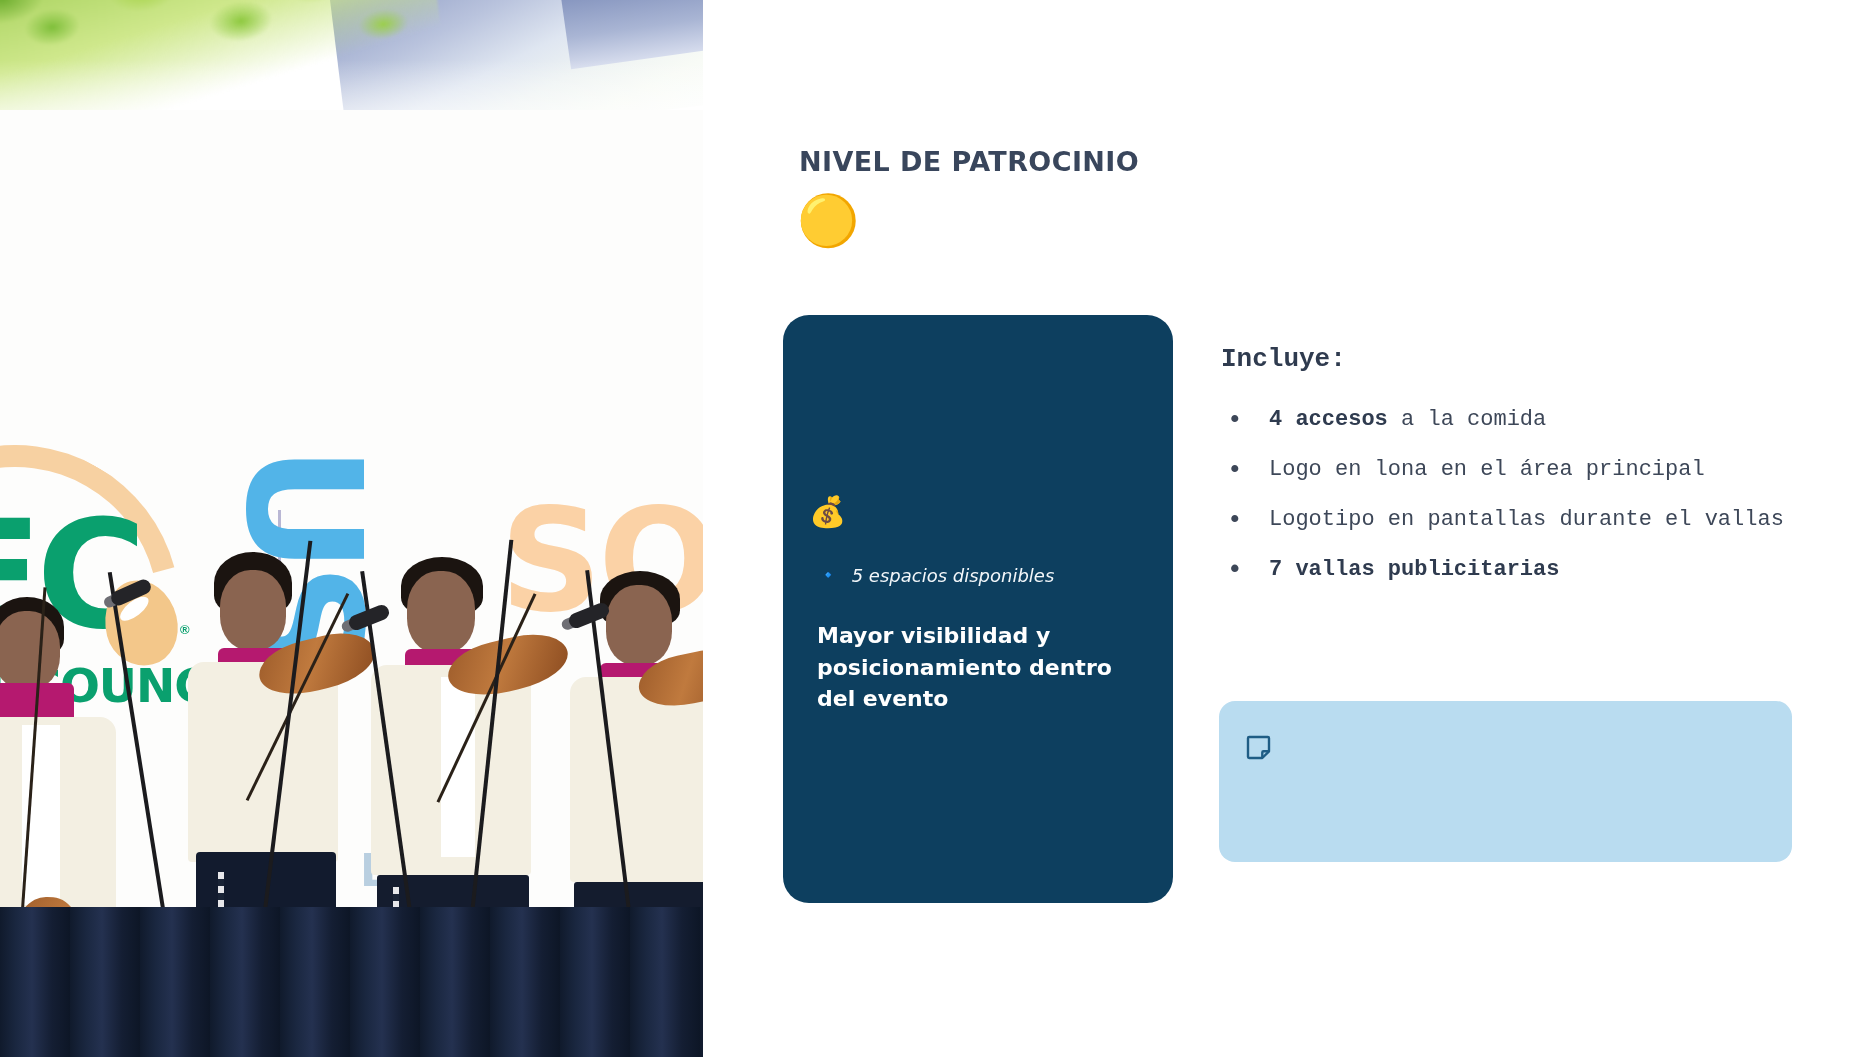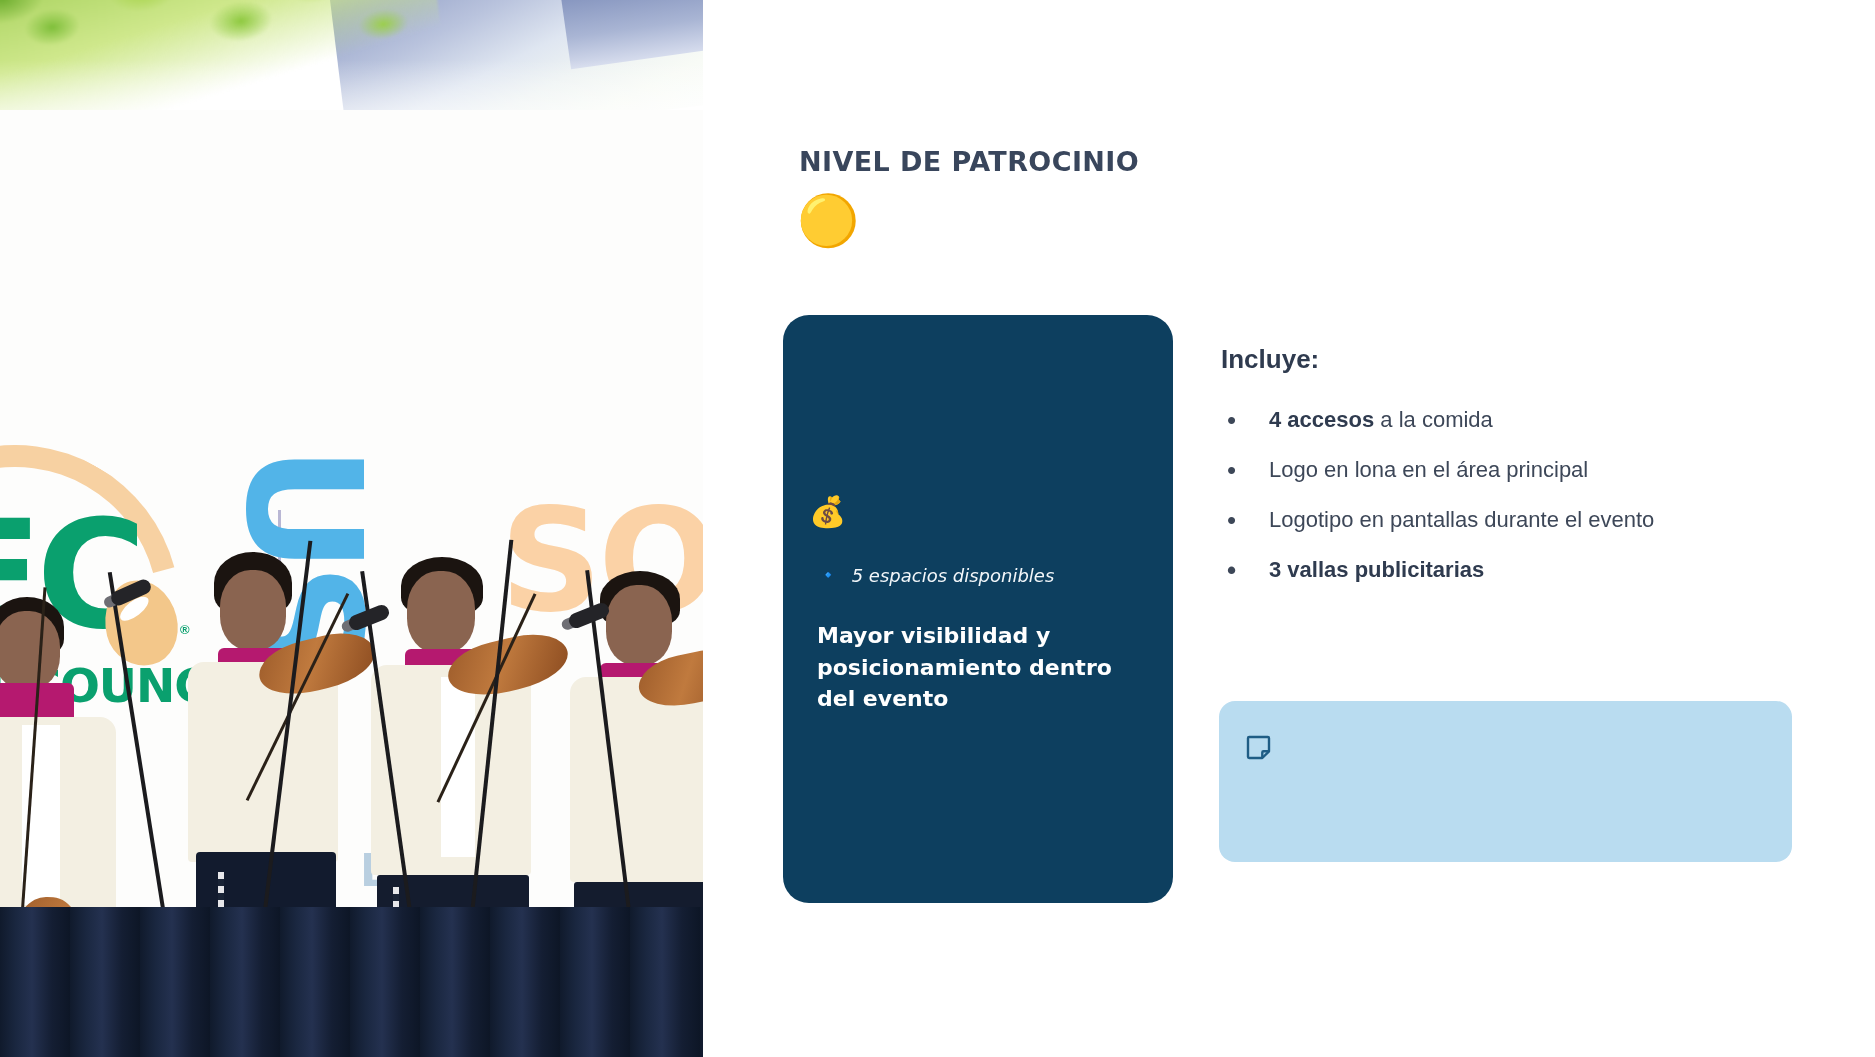--- a/index.html
+++ b/index.html
@@ -355,36 +355,36 @@
     font-size: 22px;
     font-weight: 700;
     line-height: 1.44;
     color: #ffffff;
   }
 
   
   .includes-title {
     position: absolute;
     top: 344px; left: 518px;
-    font-family: Liberation Sans, sans-serif;
+    font-family: Liberation Mono, monospace;
     font-size: 26px;
     font-weight: 700;
     color: #2f3b4f;
   }
   .includes-list {
     position: absolute;
     top: 404px; left: 518px;
     width: 590px;
     list-style: none;
   }
   .includes-list li {
     position: relative;
     padding-left: 48px;
     margin-bottom: 18px;
-    font-family: Liberation Sans, sans-serif;
+    font-family: Liberation Mono, monospace;
     font-size: 22px;
     line-height: 1.45;
     color: #3d4758;
   }
   .includes-list li::before {
     content: "\2022";
     position: absolute;
     left: 6px; top: -2px;
     font-size: 26px;
     color: #3d4758;
@@ -522,22 +522,22 @@
         <span class="slots-diamond">🔹</span>
         <span class="slots-text">5 espacios disponibles</span>
       </div>
       <div class="price-desc">Mayor visibilidad y posicionamiento dentro del evento</div>
     </div>
 
     <div class="includes-title">Incluye:</div>
     <ul class="includes-list" id="includes-list">
         <li><b>4 accesos</b> a la comida</li>
         <li>Logo en lona en el área principal</li>
-        <li>Logotipo en pantallas durante el evento</li>
-        <li class="all-bold">3 vallas publicitarias</li>
+        <li>Logotipo en pantallas durante el vallas</li>
+        <li class="all-bold">7 vallas publicitarias</li>
       </ul>
 
     <div class="note-box">
       <span class="note-icon">
         <svg width="27" height="27" viewBox="0 0 27 27" fill="none" aria-hidden="true">
           <path d="M3 4.2C3 3.54 3.54 3 4.2 3h18.6c.66 0 1.2.54 1.2 1.2v13.1L17.3 24H4.2C3.54 24 3 23.46 3 22.8V4.2z" stroke="#1f5d85" stroke-width="2.4" fill="none" stroke-linejoin="round"></path>
           <path d="M24.1 17.3h-5.6a1.2 1.2 0 0 0-1.2 1.2v5.6" stroke="#1f5d85" stroke-width="2.4" fill="none" stroke-linejoin="round"></path>
         </svg>
       </span>
     </div>

